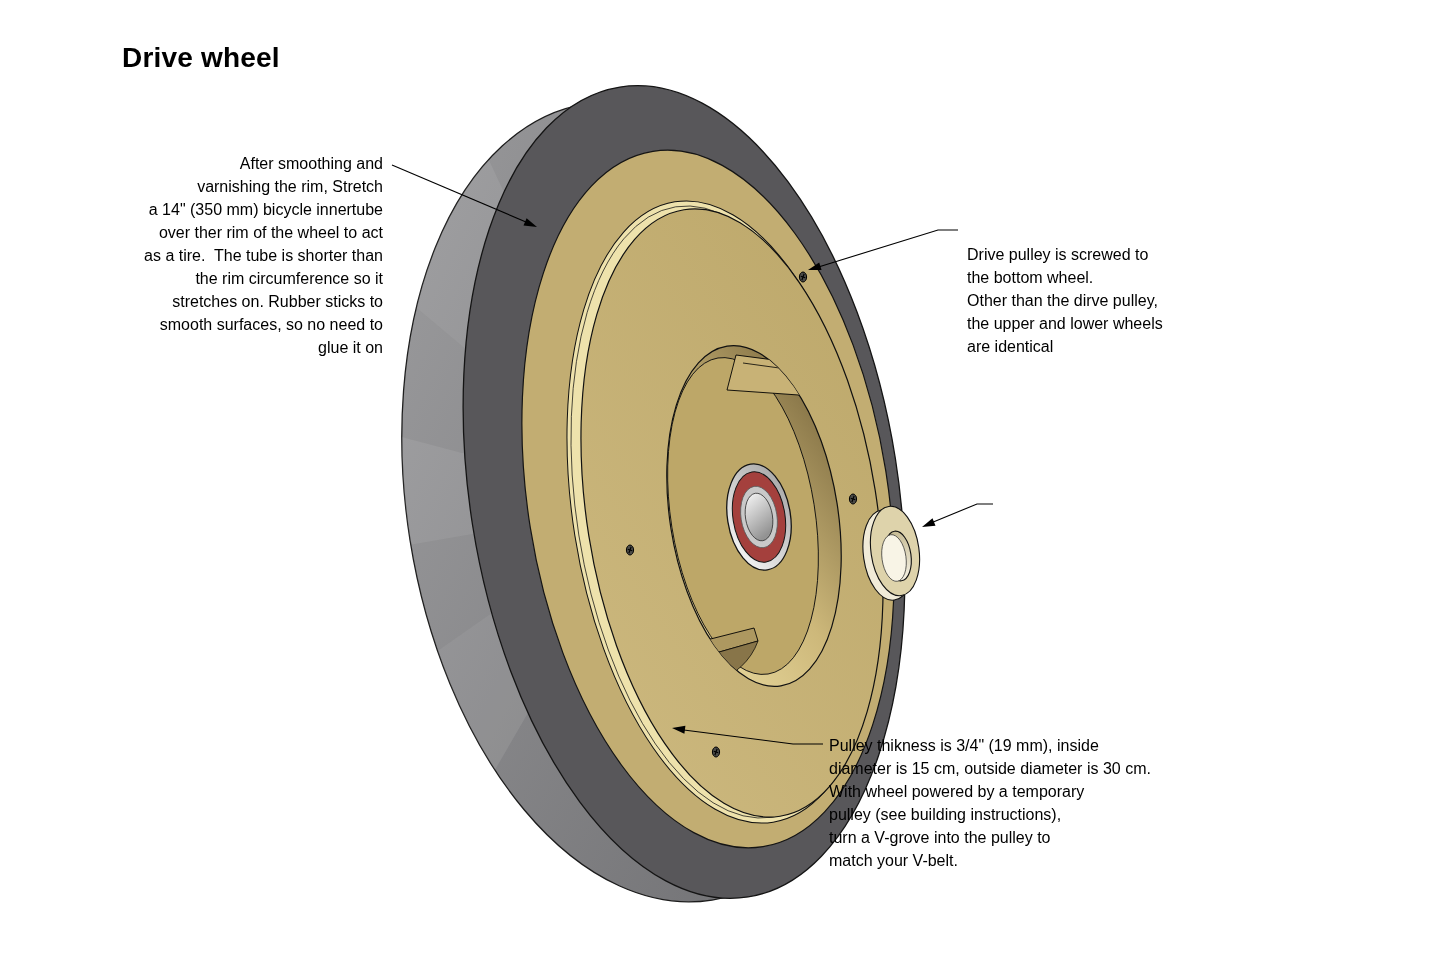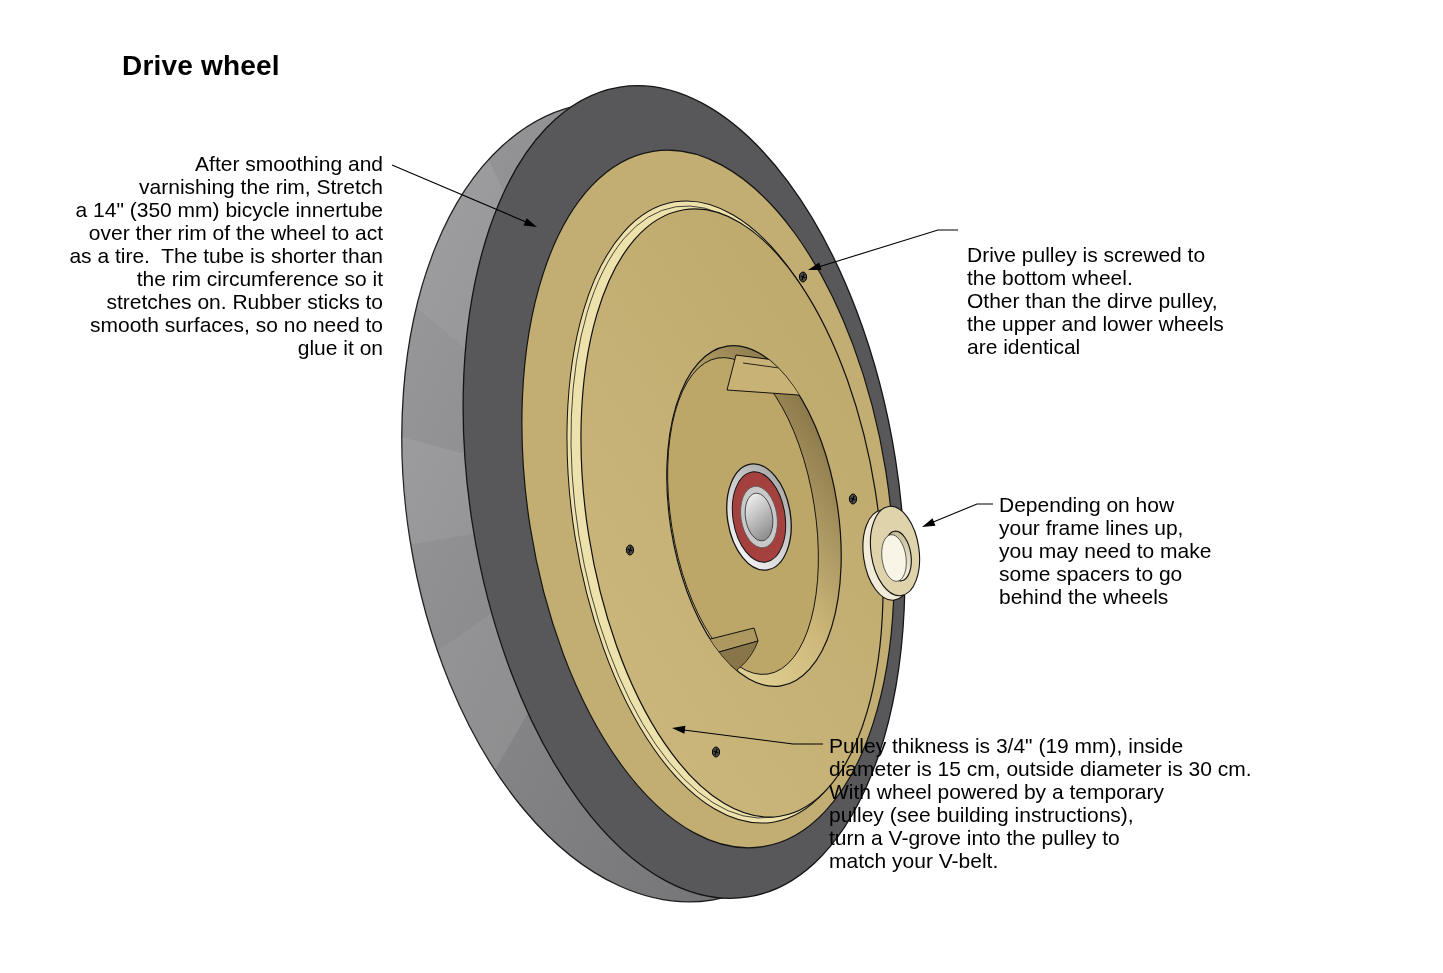--- a/index.html
+++ b/index.html
@@ -3,25 +3,25 @@
 <meta charset="utf-8">
 <style>
   html,body{margin:0;padding:0;background:#ffffff;}
   .canvas{
     position:relative;width:1443px;height:973px;background:#ffffff;
     font-family:"Liberation Sans","DejaVu Sans",sans-serif;color:#000;
     overflow:hidden;
   }
   .canvas svg{position:absolute;left:0;top:0;}
   .title{
-    position:absolute;top:50px;left:122px;margin:0;
+    position:absolute;top:42px;left:122px;margin:0;
     font-size:28px;font-weight:600;letter-spacing:.2px;color:#000;
   }
   .note{
-    position:absolute;font-size:21px;line-height:23px;color:#000;
+    position:absolute;font-size:16px;line-height:23px;color:#000;
     white-space:nowrap;
   }
   .note.right{text-align:right;}
 </style>
 </head>
 <body>
 
 <div class="canvas">
 
   <h1 class="title">Drive wheel</h1>
@@ -131,17 +131,16 @@
       <polygon points="808,270 819.2,262.4 821.6,270"></polygon>
       <polygon points="922,527 932.5,518.3 935.5,525.7"></polygon>
       <polygon points="672,728 685.4,725.7 684.4,733.7"></polygon>
     </g>
   </svg>
 
   <div class="note right" style="top:152px;right:1060px;">After smoothing and<br>varnishing the rim, Stretch<br>a 14" (350 mm) bicycle innertube<br>over ther rim of the wheel to act<br>as a tire.&nbsp; The tube is shorter than<br>the rim circumference so it<br>stretches on. Rubber sticks to<br>smooth surfaces, so no need to<br>glue it on</div>
 
   <div class="note" style="top:219px;left:967px;margin-top:24px;">Drive pulley is screwed to<br>the bottom wheel.<br>Other than the dirve pulley,<br>the upper and lower wheels<br>are identical</div>
 
-  <div class="note" style="top:493px;left:999px;">Depending on how<br>your frame lines up,<br>you may need to make<br>some spacers to go<br>behind the wheels</div>
 
   <div class="note" style="top:734px;left:829px;">Pulley thikness is 3/4" (19 mm), inside<br>diameter is 15 cm, outside diameter is 30 cm.<br>With wheel powered by a temporary<br>pulley (see building instructions),<br>turn a V-grove into the pulley to<br>match your V-belt.</div>
 
 </div>
 
 </body></html>

